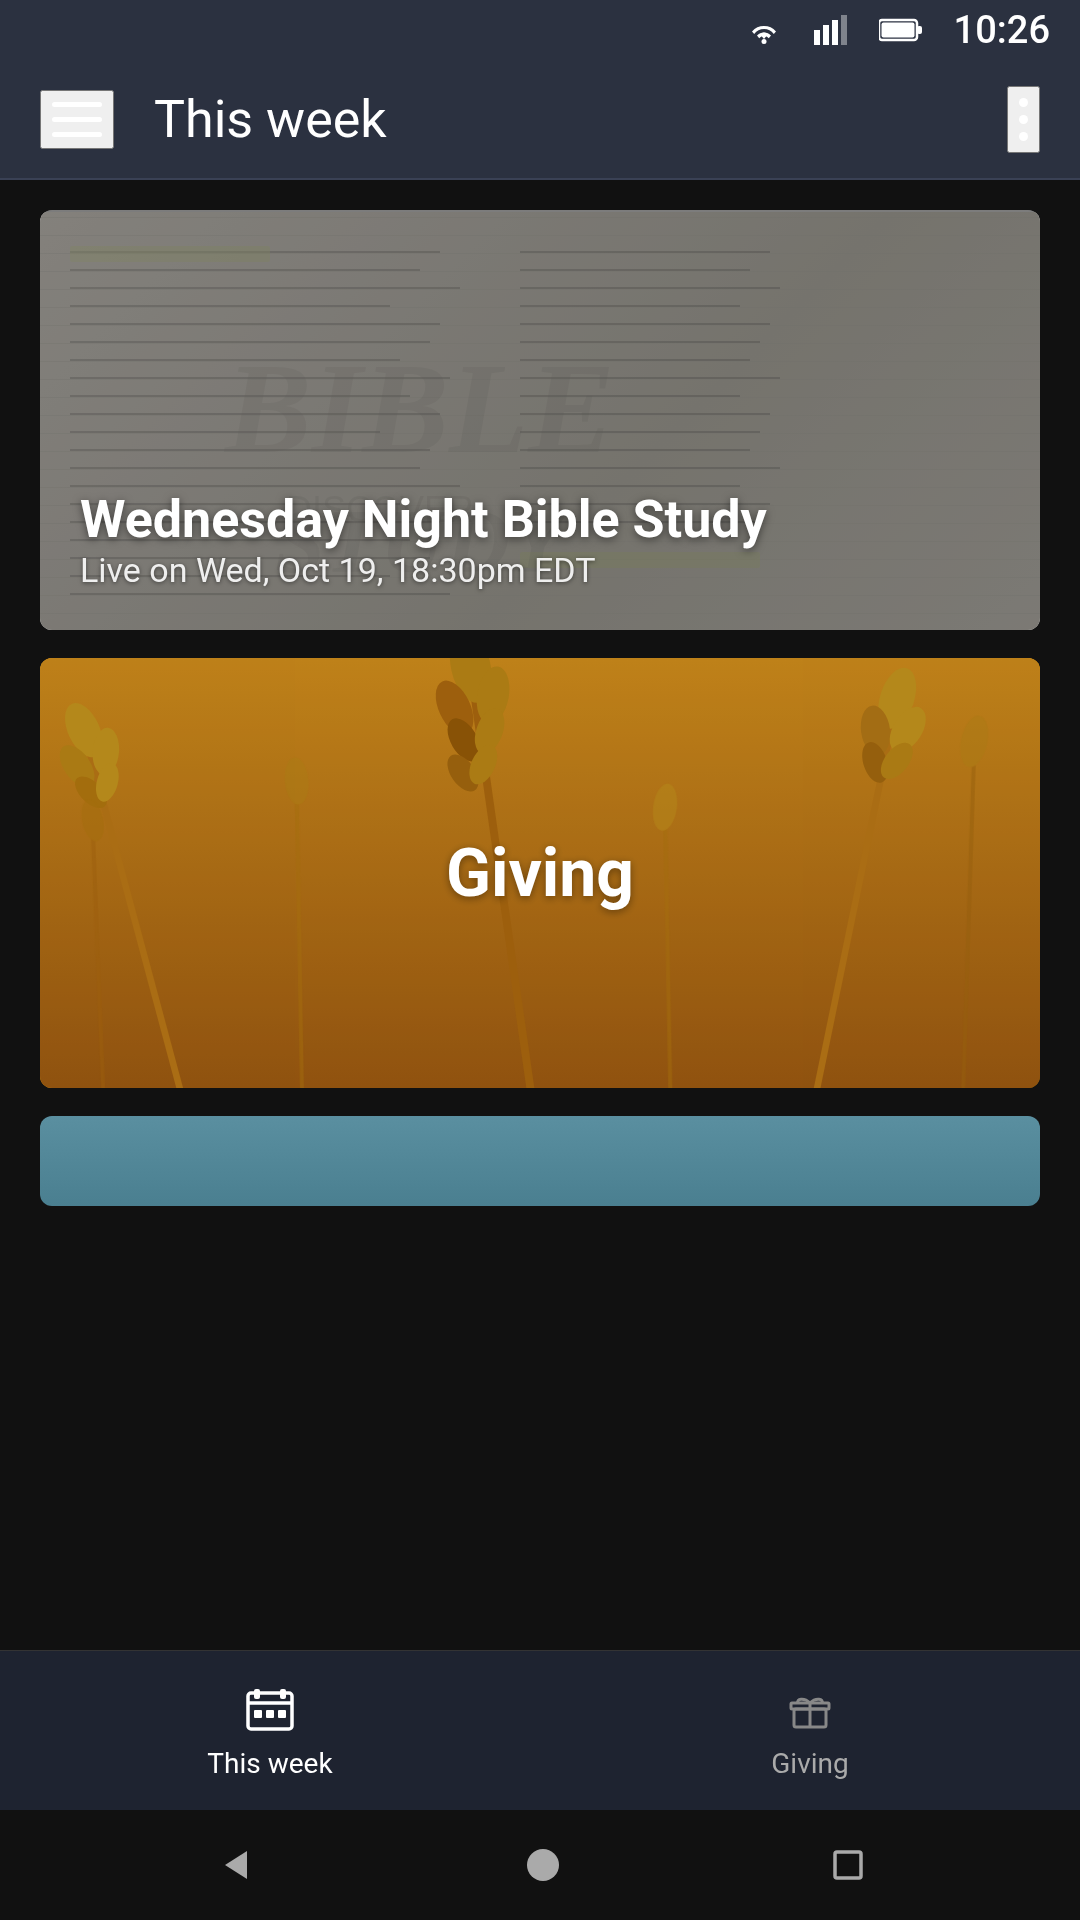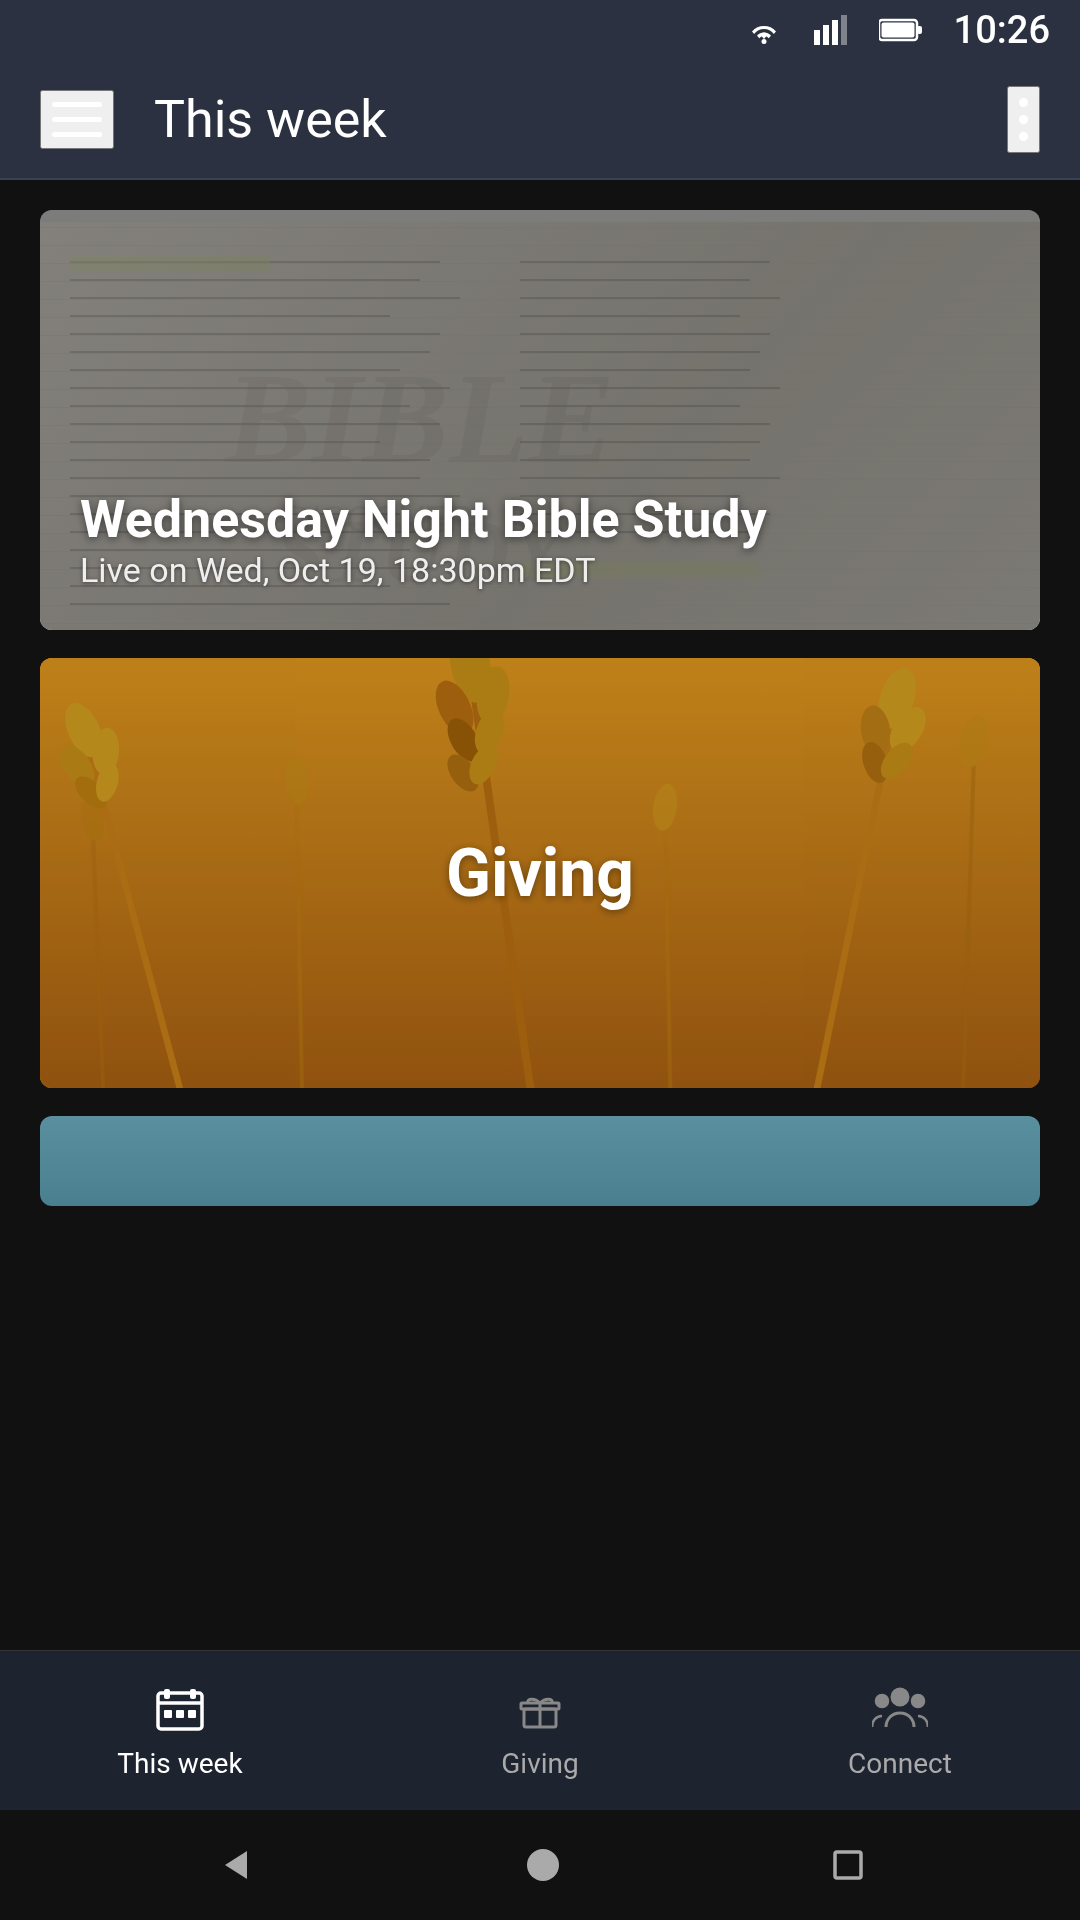--- a/index.html
+++ b/index.html
@@ -101,21 +101,21 @@
 
     
     .bible-study-card {
       height: 420px;
       background: #c8c8c8;
     }
     .bible-study-bg {
       width: 100%;
       height: 100%;
       position: absolute;
-      top: 12px; left: 0;
+      top: 2px; left: 0;
       background: 
         repeating-linear-gradient(
           0deg,
           rgba(180,180,170,0.3) 0px,
           rgba(180,180,170,0.3) 1px,
           transparent 1px,
           transparent 18px
         ),
         linear-gradient(135deg, #d4d0c8 0%, #c8c4bc 30%, #bdbab0 60%, #c8c4bc 100%);
       display: flex;
@@ -455,36 +455,20 @@
         <line x1="26" y1="20" x2="26" y2="44" stroke="#888" stroke-width="3"></line>
 
         <path d="M26 20 C20 14 12 16 14 20" stroke="#888" stroke-width="3" fill="none"></path>
 
         <path d="M26 20 C32 14 40 16 38 20" stroke="#888" stroke-width="3" fill="none"></path>
       </svg>
     </div>
     <span class="nav-label">Giving</span>
   </div>
 
-  <div class="nav-item">
-    <div class="nav-icon">
-      <svg width="56" height="52" viewBox="0 0 56 52" fill="none">
-
-        <circle cx="28" cy="14" r="8" stroke="#888" stroke-width="3"></circle>
-        <path d="M14 44 C14 36 20 30 28 30 C36 30 42 36 42 44" stroke="#888" stroke-width="3" fill="none"></path>
-
-        <circle cx="10" cy="18" r="6" stroke="#888" stroke-width="2.5"></circle>
-        <path d="M0 44 C0 38 4 33 10 33" stroke="#888" stroke-width="2.5" fill="none"></path>
-
-        <circle cx="46" cy="18" r="6" stroke="#888" stroke-width="2.5"></circle>
-        <path d="M56 44 C56 38 52 33 46 33" stroke="#888" stroke-width="2.5" fill="none"></path>
-      </svg>
-    </div>
-    <span class="nav-label">Connect</span>
-  </div>
 
 </div>
 
 <div class="system-nav">
   <div class="sys-btn">
     <svg width="40" height="40" viewBox="0 0 40 40">
       <polygon points="32,6 10,20 32,34" fill="#aaa"></polygon>
     </svg>
   </div>
   <div class="sys-btn">

